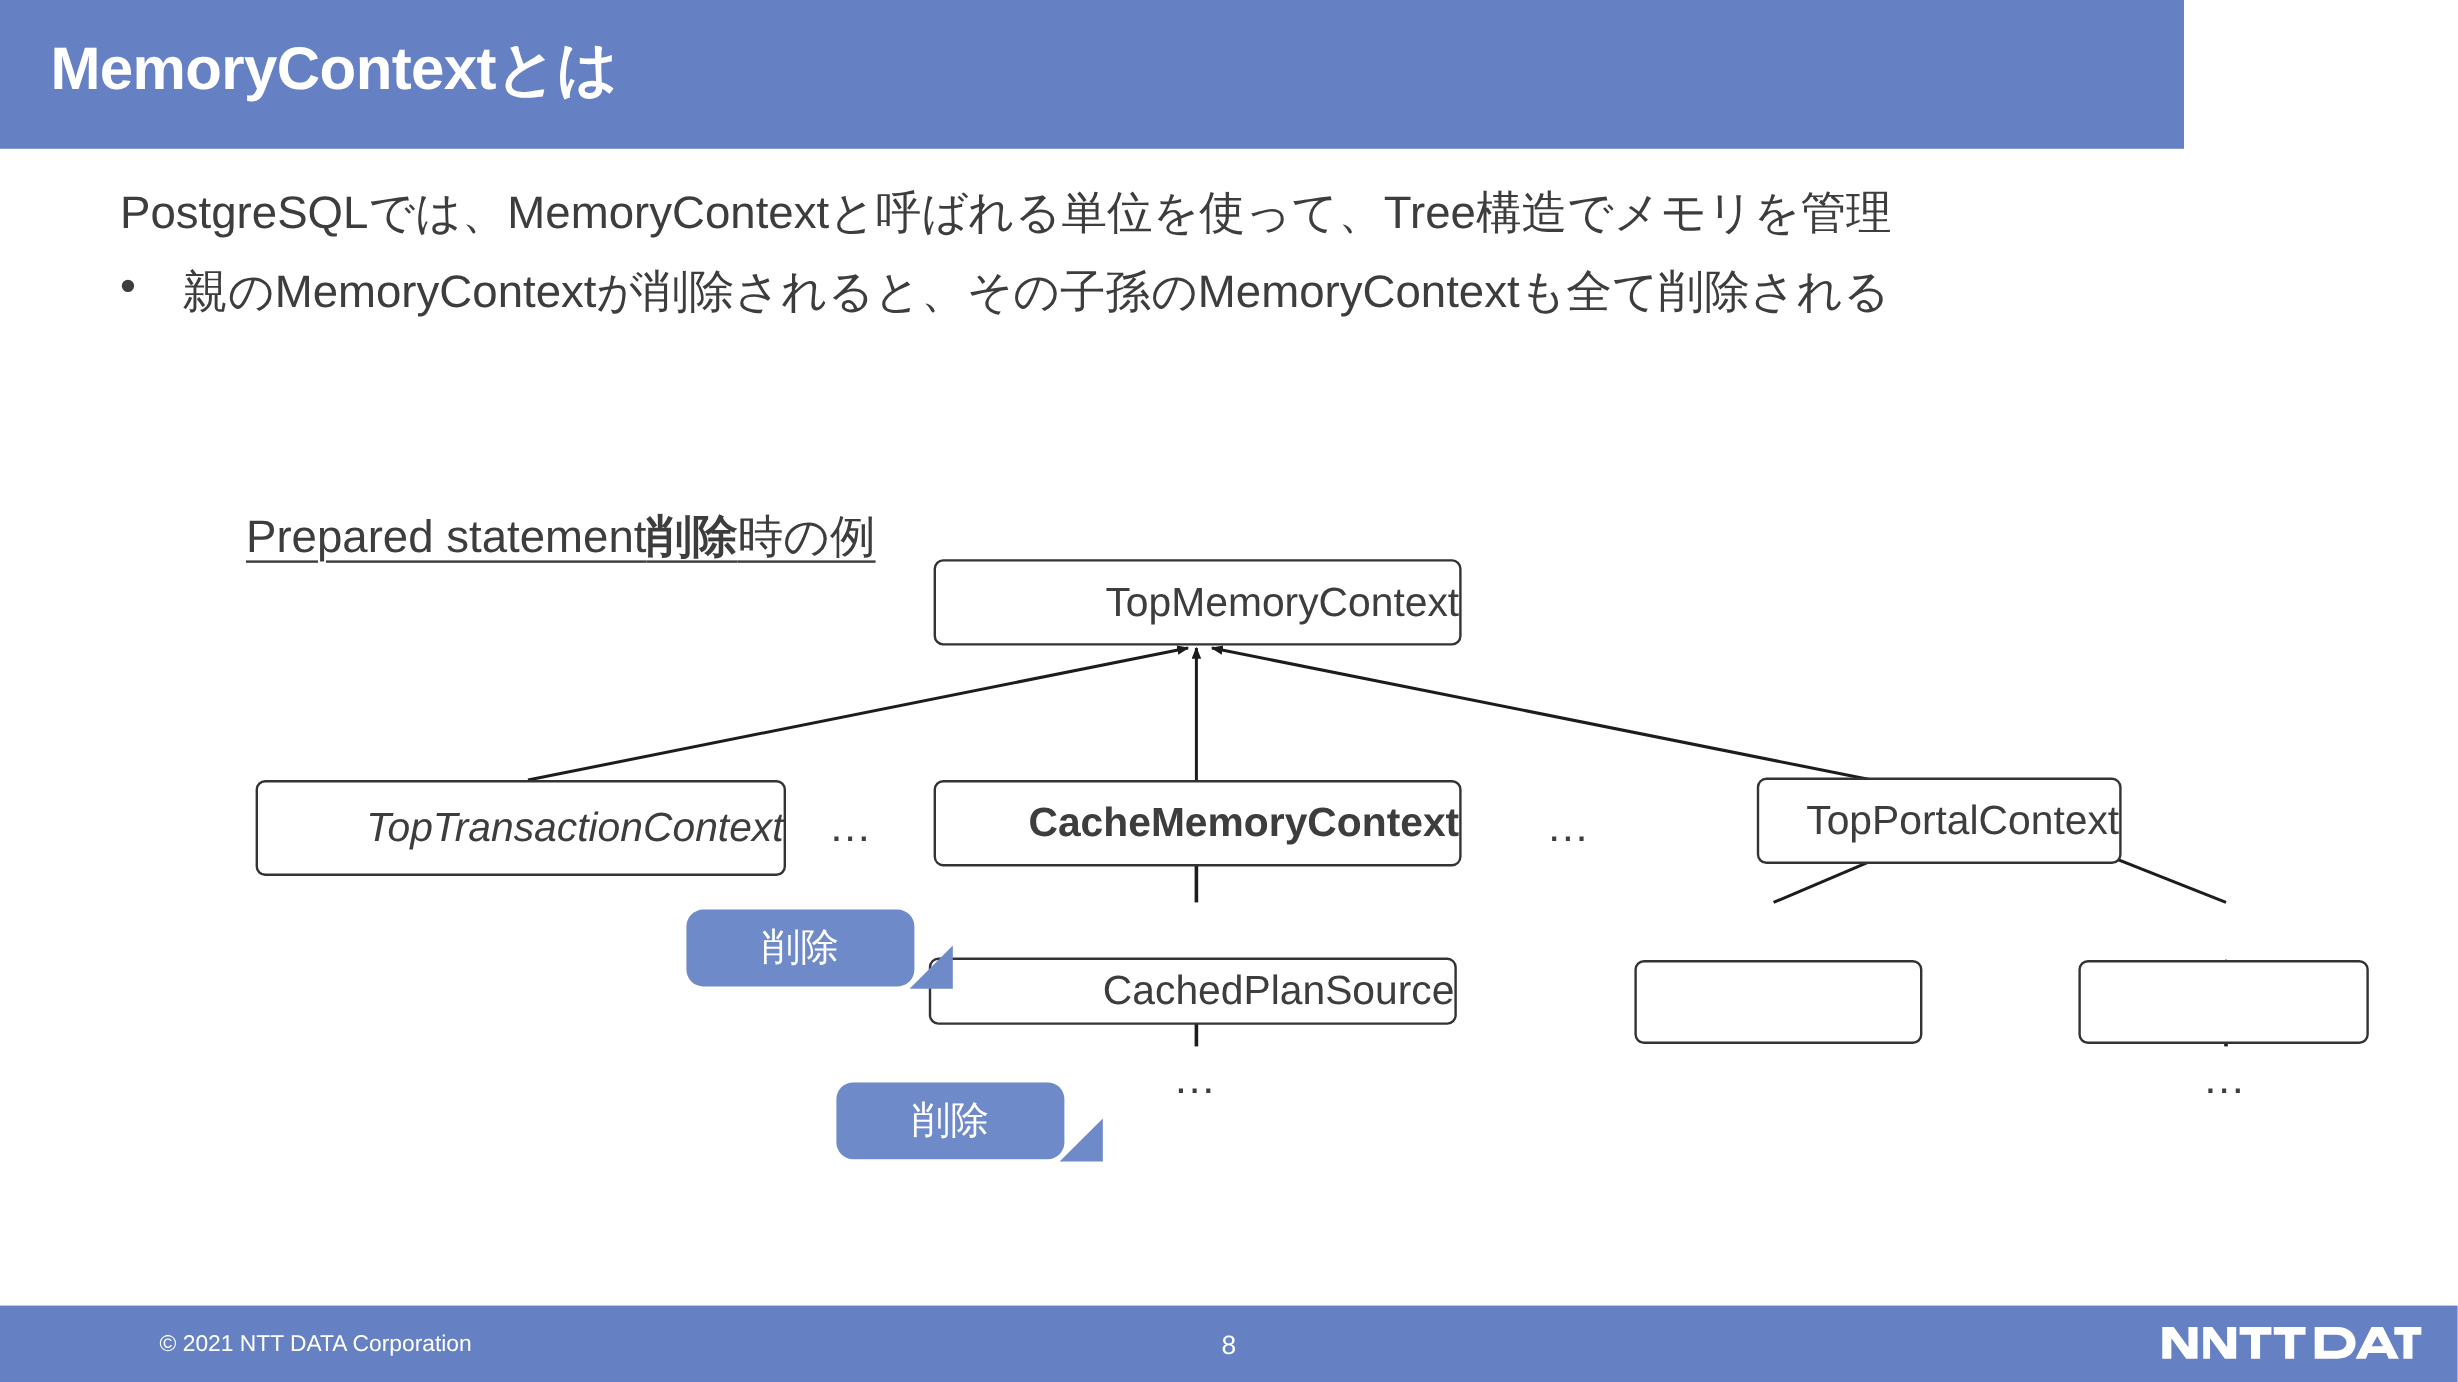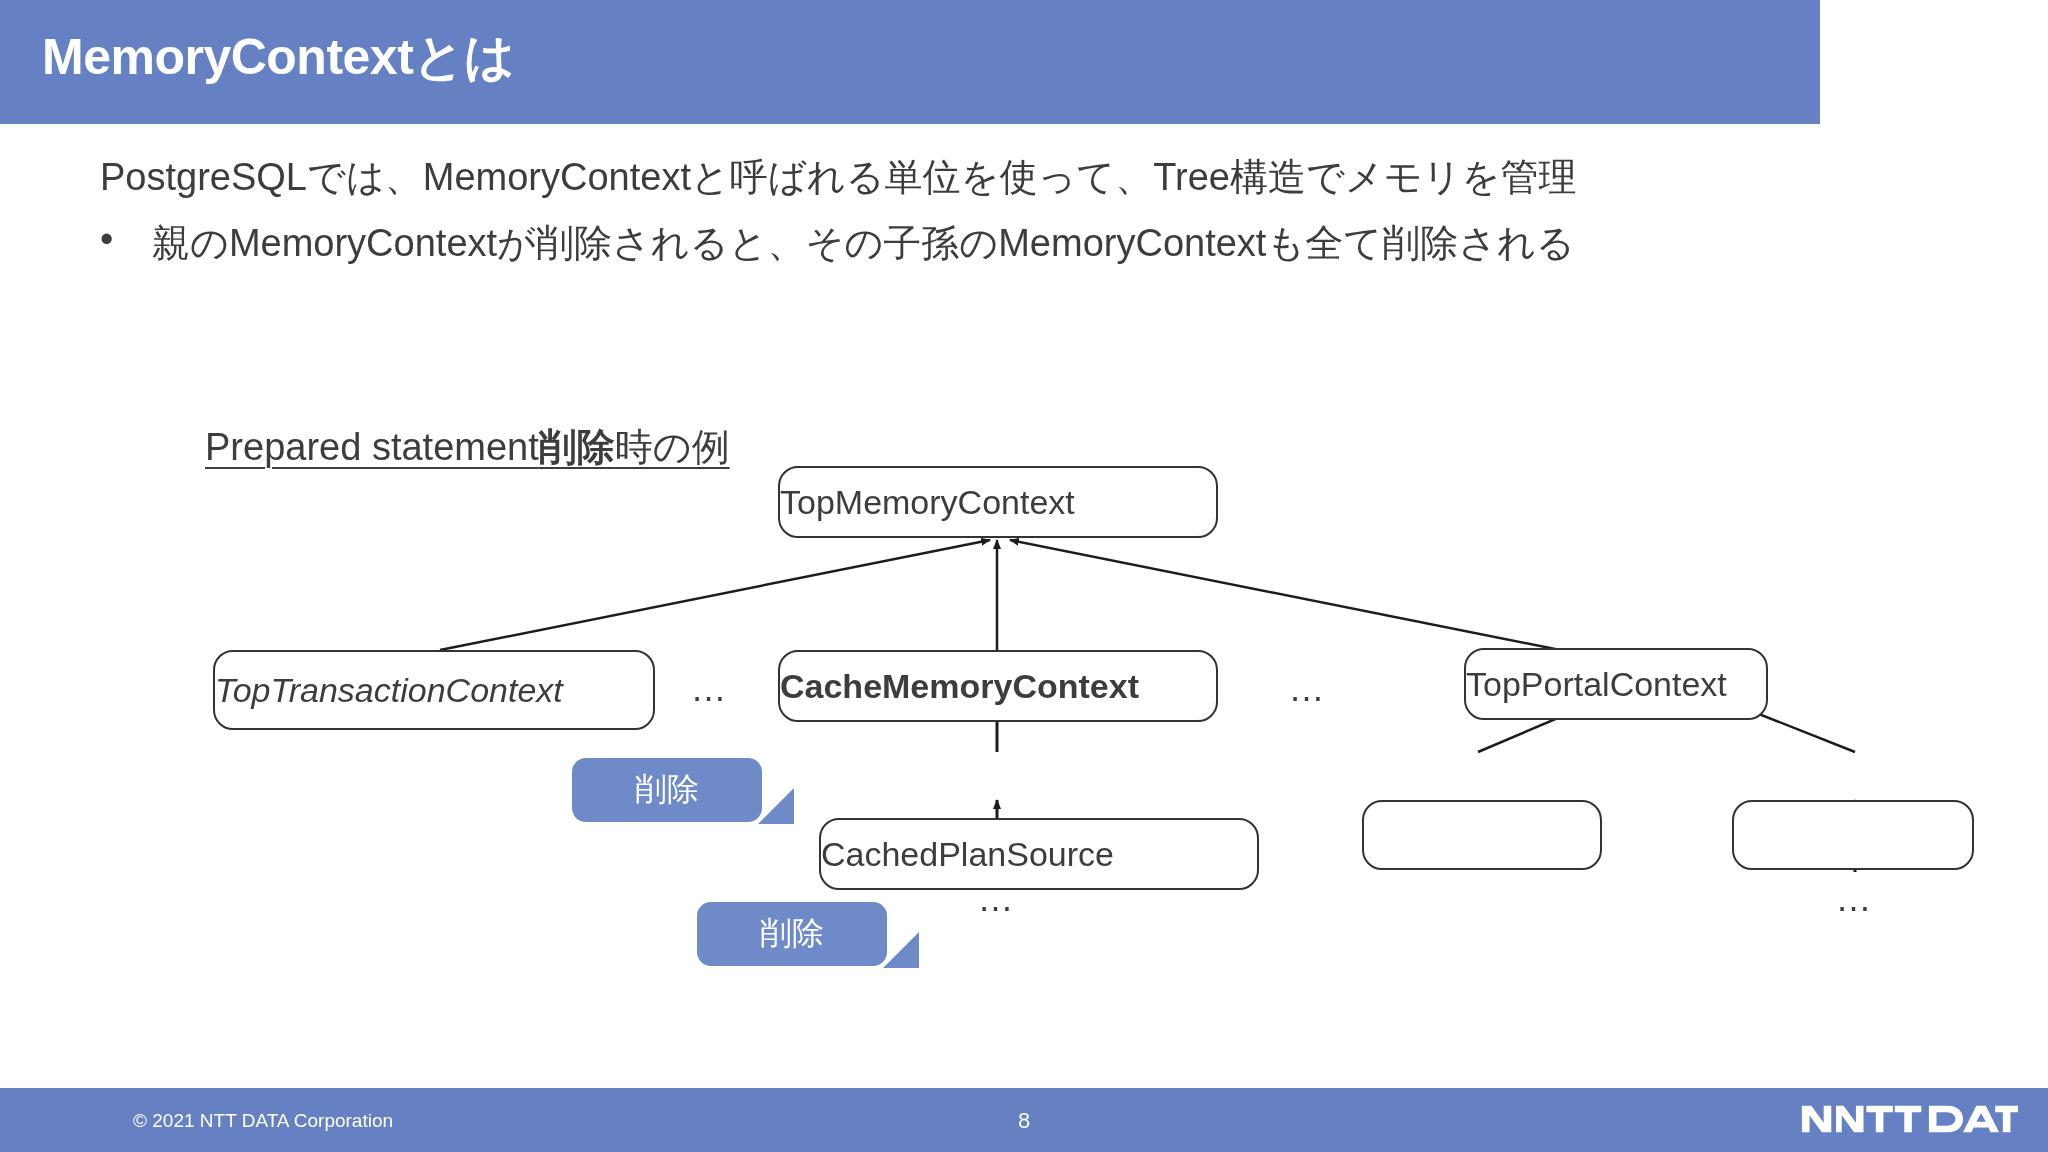--- a/index.html
+++ b/index.html
@@ -45,23 +45,23 @@
   .subheading b{font-weight:bold;}
 
   
   .diagram{position:absolute;left:0;top:470px;width:2048px;height:600px;}
   .diagram svg{position:absolute;left:0;top:0;}
 
   .node{
     position:absolute;
     box-sizing:border-box;
     border:2px solid #333333;
-    border-radius:20px;
+    border-radius:8px;
     background:#ffffff;
-    display:flex;align-items:center;justify-content:flex-start;
+    display:flex;align-items:center;justify-content:flex-end;
     font-size:34px;color:#3d3d3d;
     white-space:nowrap;
   }
   .ellipsis{
     position:absolute;
     font-size:36px;color:#3d3d3d;
     letter-spacing:3px;
     display:flex;align-items:center;justify-content:center;
   }
 
@@ -154,21 +154,21 @@
     <div class="node" style="left:778px;top:180px;width:440px;height:72px;font-weight:bold;">
       <span>CacheMemoryContext</span>
     </div>
 
     <div class="ellipsis" style="left:1278px;top:190px;width:60px;height:58px;">…</div>
 
     <div class="node" style="left:1464px;top:178px;width:304px;height:72px;">
       <span>TopPortalContext</span>
     </div>
 
-    <div class="node" style="left:819px;top:328px;width:440px;height:72px;margin-top:20px;">
+    <div class="node" style="left:774px;top:328px;width:440px;height:56px;">
       <span>CachedPlanSource</span>
     </div>
 
     <div class="node" style="left:1362px;top:330px;width:240px;height:70px;">
       <span></span>
     </div>
 
     <div class="node" style="left:1732px;top:330px;width:242px;height:70px;">
       <span></span>
     </div>

